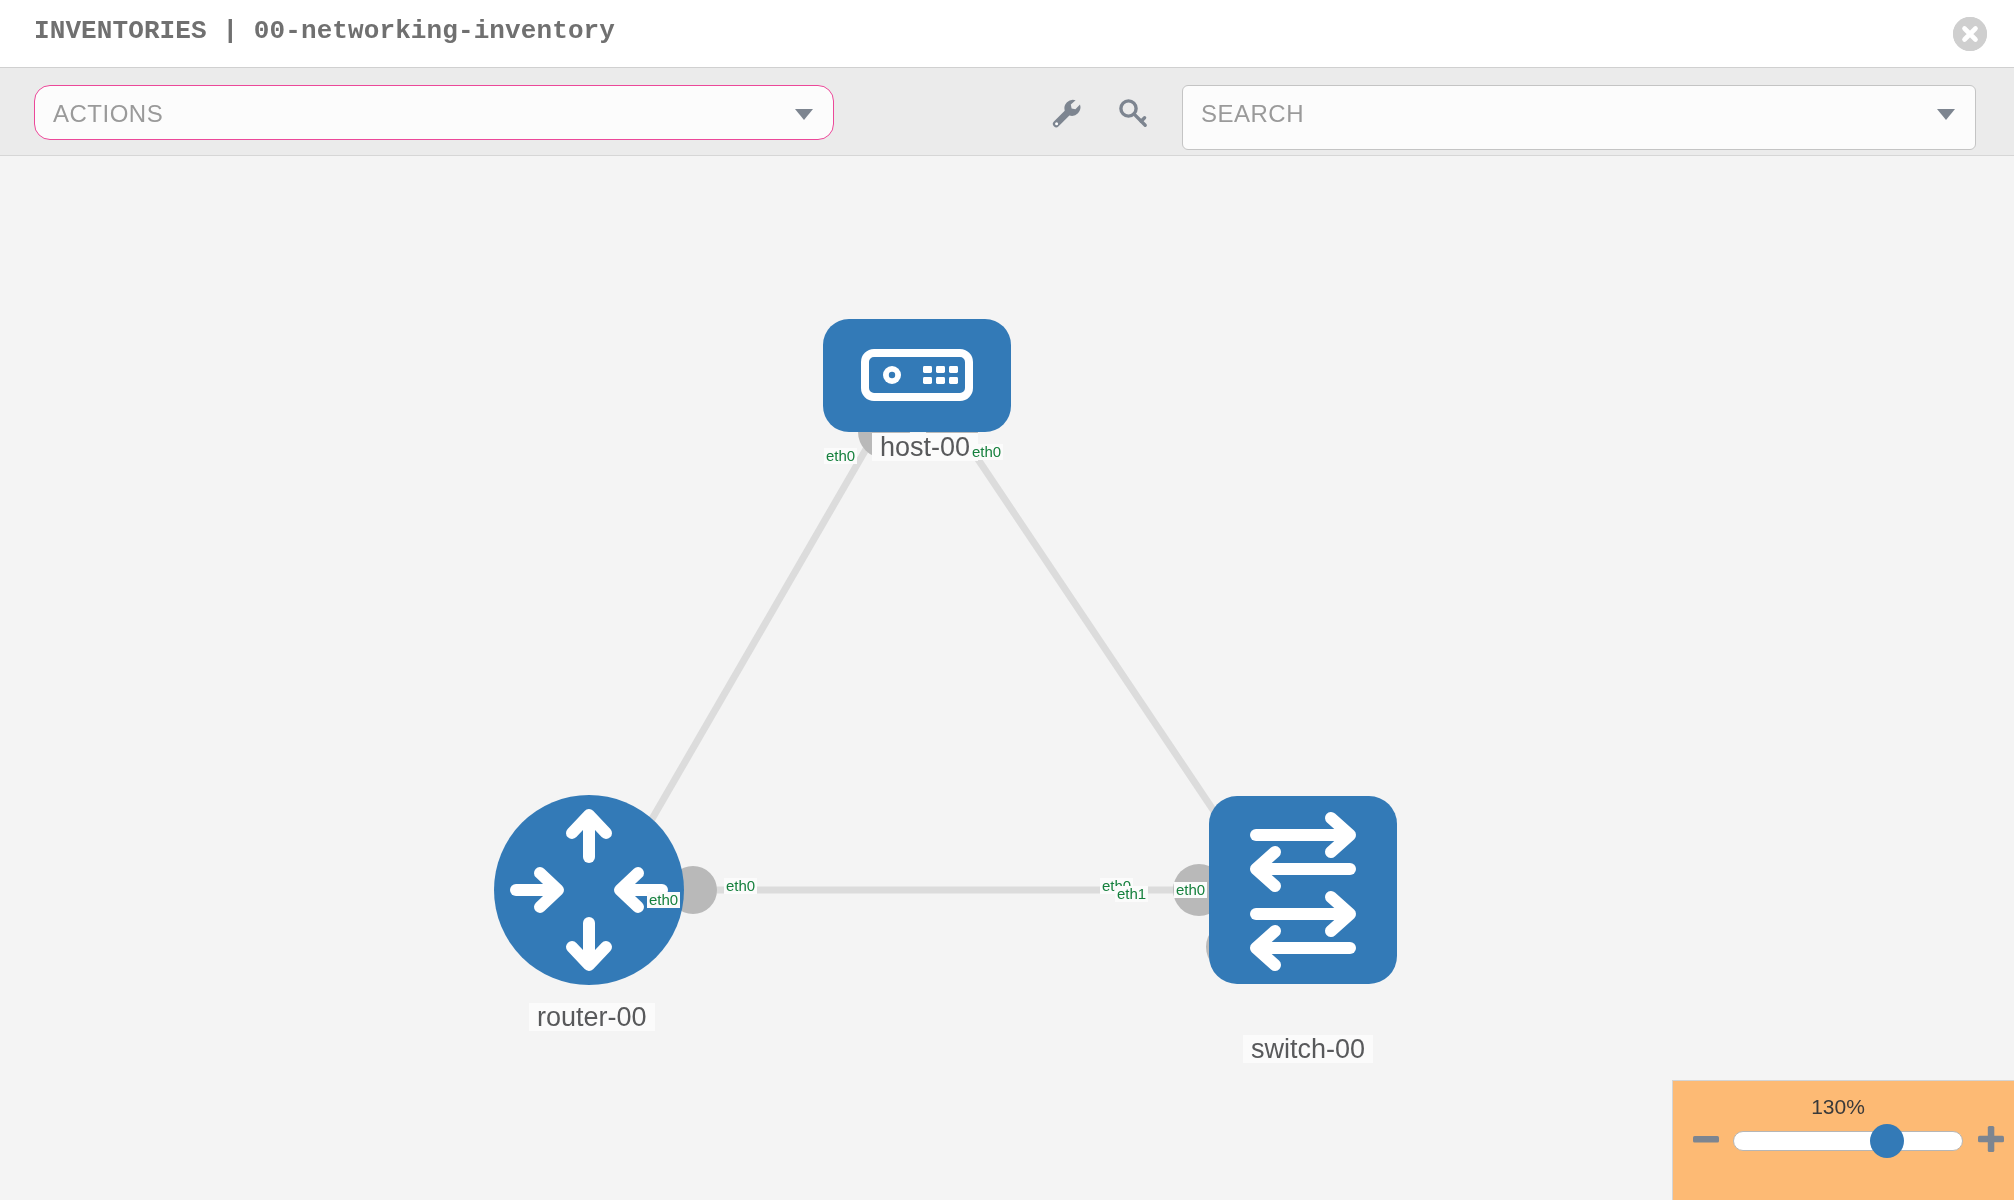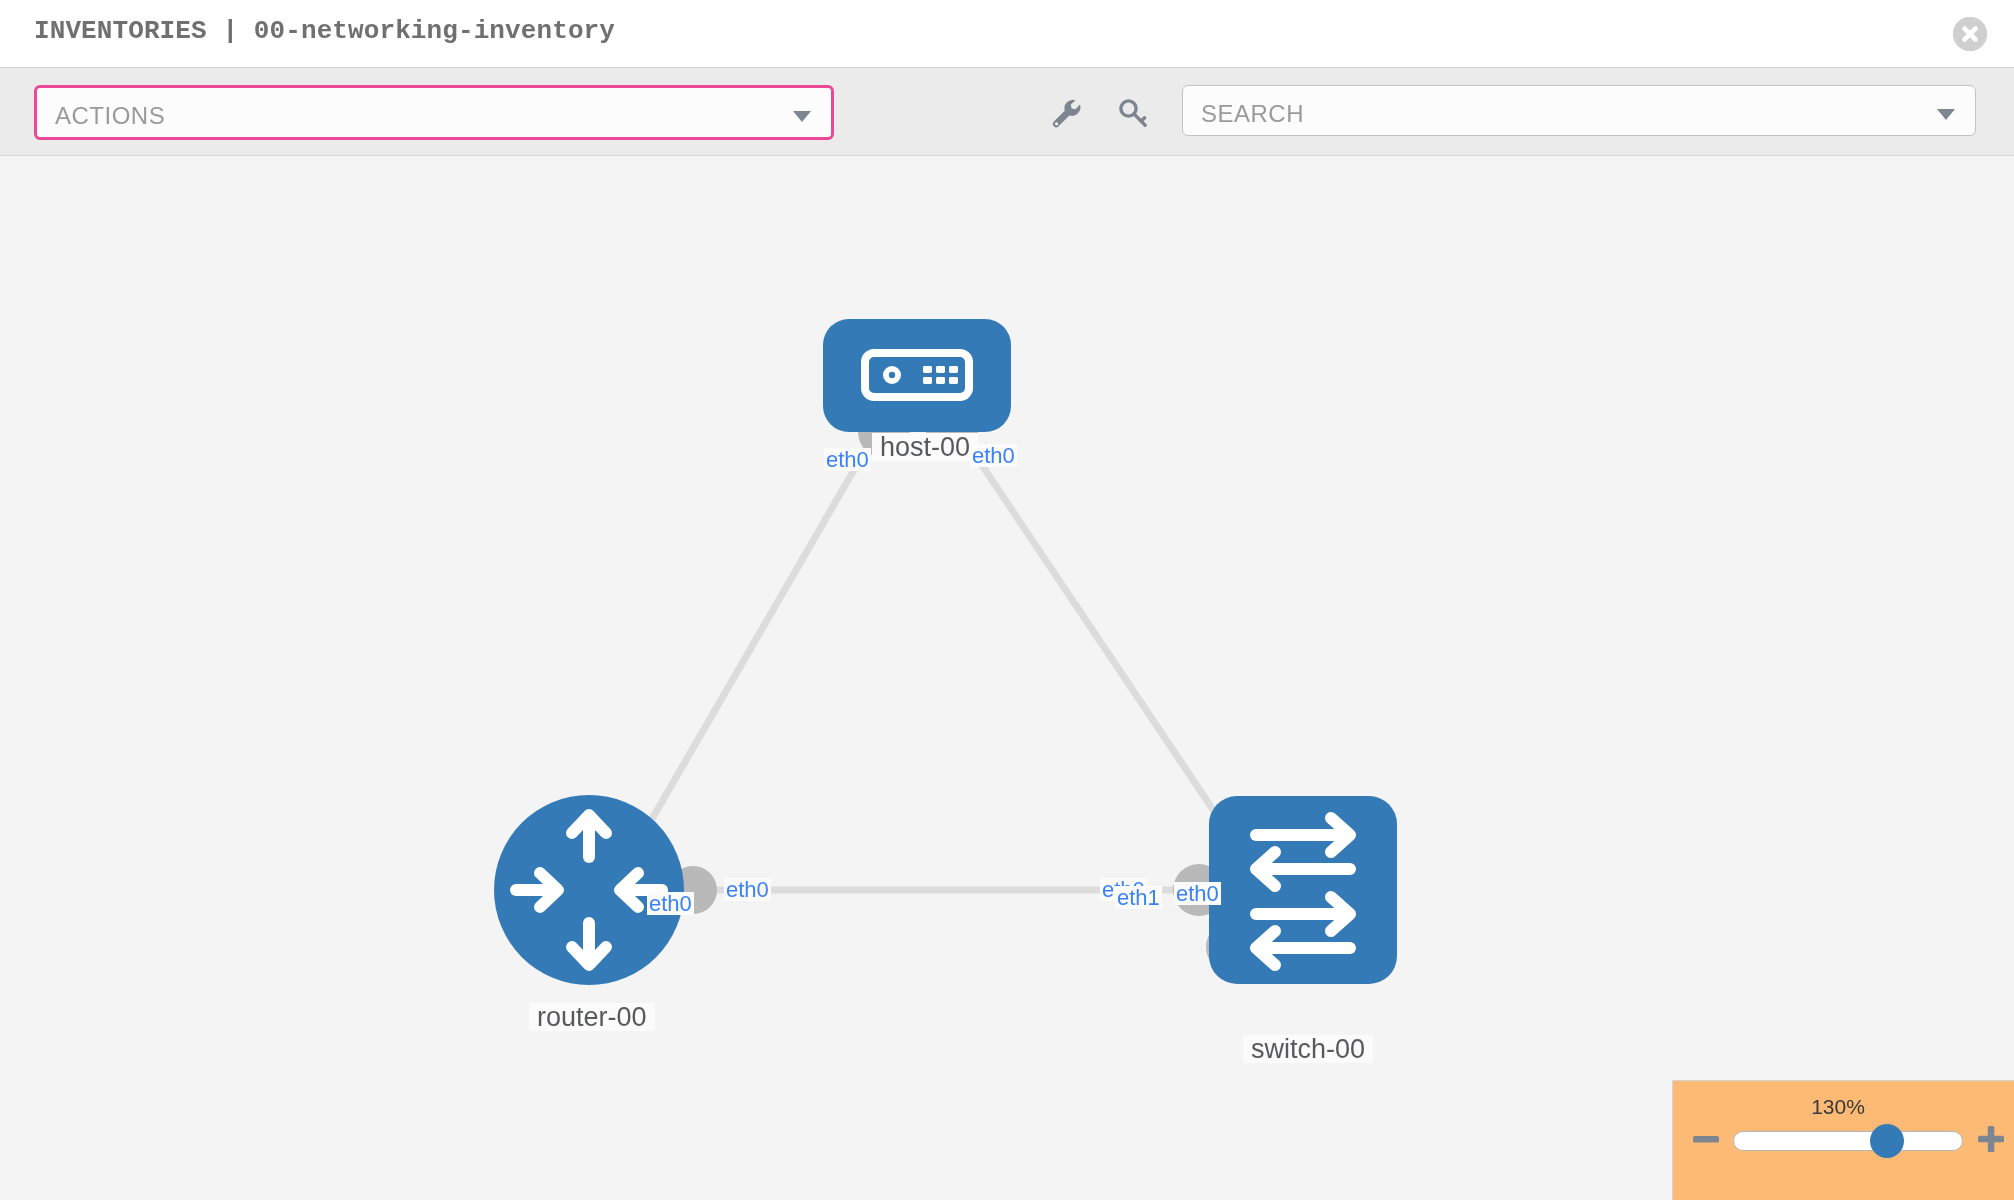--- a/index.html
+++ b/index.html
@@ -62,22 +62,22 @@
     border-bottom: 1px solid #d6d6d6;
     box-sizing: border-box;
   }
   .actions-select {
     position: absolute;
     left: 34px;
     top: 17px;
     width: 800px;
     height: 55px;
     background: #fcfcfc;
-    border: 3px solid #ec4899;
-    border-radius: 6px;
+    border: 1px solid #ec4899;
+    border-radius: 16px;
     box-sizing: border-box;
   }
   .actions-label {
     position: absolute;
     left: 18px;
     top: 14px;
     font-size: 24px;
     color: #9a9a9a;
     letter-spacing: 0.5px;
   }
@@ -98,21 +98,21 @@
     cursor: pointer;
   }
   .tool-icon.wrench { left: 1046px; }
   .tool-icon.key    { left: 1113px; }
 
   .search-box {
     position: absolute;
     left: 1182px;
     top: 17px;
     width: 794px;
-    height: 51px;
+    height: 65px;
     background: #fcfcfc;
     border: 1px solid #c4c4c4;
     border-radius: 6px;
     box-sizing: border-box;
   }
   .search-label {
     position: absolute;
     left: 18px;
     top: 14px;
     font-size: 24px;
@@ -141,22 +141,22 @@
     position: absolute;
     font-size: 27px;
     color: #58595b;
     background: #fbfbfb;
     white-space: nowrap;
     line-height: 1.05;
     padding: 0 8px;
   }
   .iface-label {
     position: absolute;
-    font-size: 22px;
-    color: #3b82f6;
+    font-size: 15px;
+    color: #15803d;
     background: #fbfbfb;
     white-space: nowrap;
     line-height: 1.05;
     padding: 0 2px;
   }
 
   
   .zoom-widget {
     position: absolute;
     left: 1672px;

